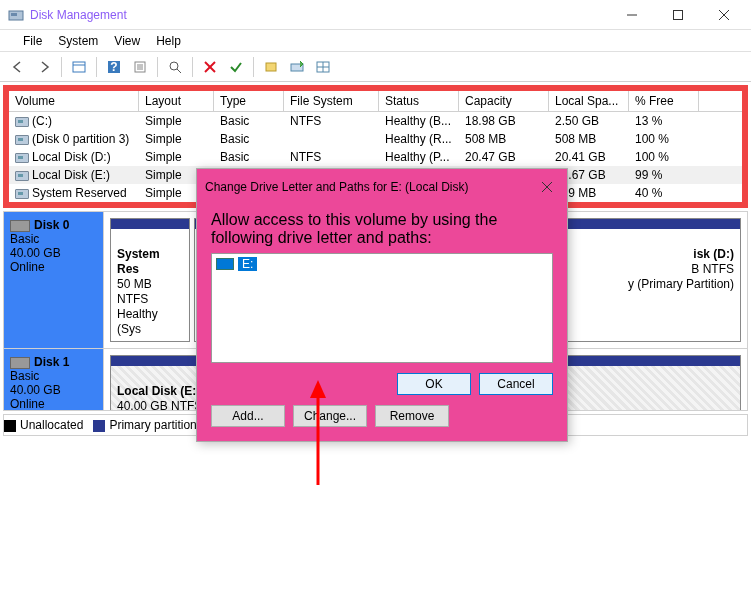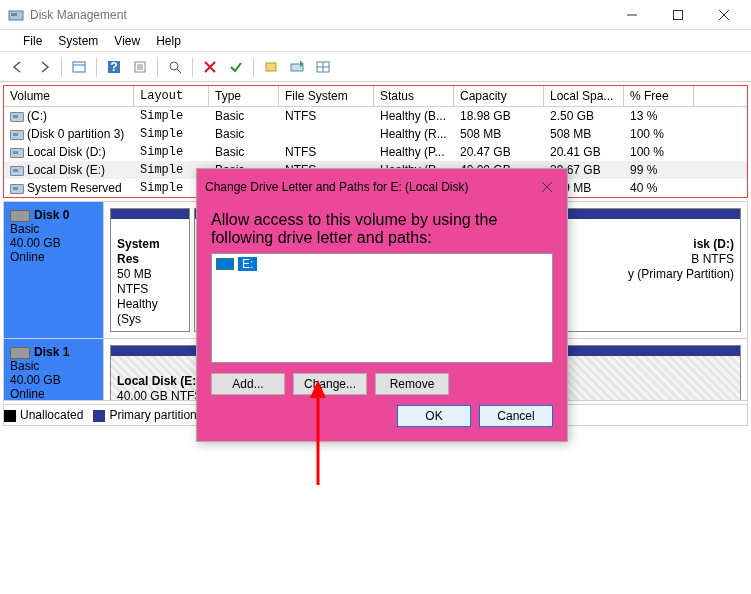--- a/index.html
+++ b/index.html
@@ -1,44 +1,44 @@
 <!DOCTYPE html>
 <html><head>
 <meta charset="utf-8">
 <style>
 * { box-sizing: border-box; margin: 0; padding: 0; font-family: "Segoe UI", Tahoma, sans-serif; font-size: 12px; }
 body { background: #fff; width: 751px; height: 594px; overflow: hidden; position: relative; }
 
 
 .titlebar { height: 30px; display: flex; align-items: center; padding: 0 4px; border-bottom: 1px solid #e0e0e0; }
 .titlebar .app-icon { width: 16px; height: 16px; margin: 0 6px 0 4px; }
-.titlebar .title { flex: 1; font-size: 12px; color: #737373; }
+.titlebar .title { flex: 1; font-size: 12px; color: #8b5cf6; }
 .titlebar .win-btn { width: 46px; height: 30px; display: flex; align-items: center; justify-content: center; color: #555; }
 
 
 .menubar { height: 22px; display: flex; align-items: center; padding: 0 15px; border-bottom: 1px solid #e0e0e0; }
 .menubar .menu-item { padding: 2px 8px; cursor: default; }
 
 
 .toolbar { height: 30px; display: flex; align-items: center; padding: 2px 6px; gap: 2px; border-bottom: 1px solid #d0d0d0; }
 .toolbar .tb-btn { width: 24px; height: 24px; display: flex; align-items: center; justify-content: center; border: 1px solid transparent; }
 .toolbar .sep { width: 1px; height: 20px; background: #d0d0d0; margin: 0 3px; }
 
 
-.vol-table { border: 1px solid #ef4444; margin: 3px; }
+.vol-table { border: 6px solid #ef4444; margin: 3px; }
 .vol-head { display: flex; background: #fff; border-bottom: 1px solid #d0d0d0; }
 .vol-head .col { border-right: 1px solid #d0d0d0; padding: 3px 6px; background: #fff; font-size: 12px; position: relative; }
 .vol-body .row { display: flex; }
 .vol-body .row .cell { padding: 2px 6px; white-space: nowrap; overflow: hidden; text-overflow: ellipsis; font-size: 12px; }
 .vol-body .row.selected { background: #f0f0f0; }
 .vol-icon { display:inline-block; width:14px; height:10px; background:#bcd; border:1px solid #789; vertical-align:middle; margin-right:3px; border-radius:1px; position:relative; }
 .vol-icon::before { content:""; position:absolute; left:2px; top:2px; width:5px; height:3px; background:#69a; }
 
 .c-vol { width: 130px; }
-.c-lay { width: 75px; font-family: Liberation Mono, monospace; }
+.c-lay { width: 75px; }
 .c-typ { width: 70px; }
 .c-fs  { width: 95px; }
 .c-sta { width: 80px; }
 .c-cap { width: 90px; }
 .c-free{ width: 80px; }
 .c-pct { width: 70px; }
 
 
 .disk-panel { margin: 3px; border: 1px solid #d0d0d0; height: 200px; overflow: auto; }
 .disk-row { display: flex; border-bottom: 1px solid #d0d0d0; min-height: 80px; }
@@ -316,28 +316,28 @@
     </div>
   </div>
   <div class="dlg-body">
     <div class="desc">Allow access to this volume by using the following drive letter and paths:</div>
     <div class="listbox">
       <div class="item sel">
         <span class="di"></span>
         <span>E:</span>
       </div>
     </div>
+    <div class="btn-row right">
+      <button class="primary">OK</button>
+      <button class="primary">Cancel</button>
+    </div>
     <div class="btn-row">
       <button>Add...</button>
       <button>Change...</button>
       <button>Remove</button>
-    </div>
-    <div class="btn-row right">
-      <button class="primary">OK</button>
-      <button class="primary">Cancel</button>
     </div>
   </div>
 </div>
 
 <div class="arrow">
   <svg width="24" height="110">
     <line x1="12" y1="16" x2="12" y2="105" stroke="#f00" stroke-width="3"></line>
     <polygon points="12,0 4,18 20,18" fill="#f00"></polygon>
   </svg>
 </div>

